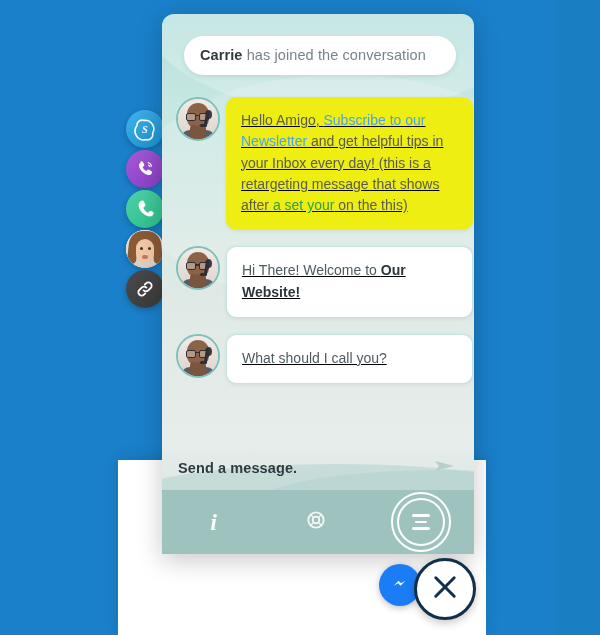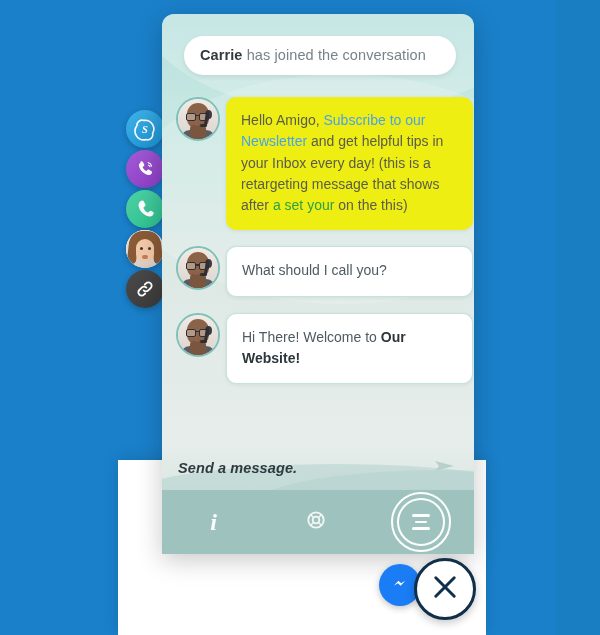--- a/index.html
+++ b/index.html
@@ -151,20 +151,21 @@
     letter-spacing: 0.1px;
     box-shadow: 0 2px 5px rgba(0,0,0,0.08);
     white-space: nowrap;
   }
   #header-pill .who { font-weight: 700; color: #333a3d; }
   #header-pill .rest { color: #77838a; }
 
   .msg-row {
     position: relative;
     margin: 14px 1px 0 14px;
+    text-decoration: underline;
   }
   .msg-avatar {
     position: absolute;
     left: 0;
     top: 0;
     width: 40px;
     height: 40px;
     border-radius: 50%;
     border: 2px solid #7cc1bb;
     overflow: hidden;
@@ -218,21 +219,20 @@
 
   
   #composer {
     position: relative;
     height: 44px;
     background: linear-gradient(#e6edea,#dbe7e3);
     display: flex;
     align-items: center;
     padding: 0 14px 0 16px;
     overflow: hidden;
-    font-style: italic;
   }
   #composer .cwave {
     position:absolute; left:-40px; bottom:-44px; width:430px; height:70px;
     border-radius:50%; background: rgba(160,200,196,0.38);
   }
   #composer .cwave2 {
     position:absolute; left:90px; bottom:-52px; width:380px; height:72px;
     border-radius:50%; background: rgba(160,200,196,0.28);
   }
   #composer-placeholder {
@@ -413,40 +413,40 @@
         <span class="op-neck"></span>
           <span class="op-ear"></span>
         <span class="op-glass" style="left:8px;"></span>
           <span class="op-glass" style="left:21px;"></span>
         <span class="op-bridge"></span>
           <span class="op-smile"></span>
         <span class="op-mic-arm"></span>
           <span class="op-mic"></span>
       </div>
       <div class="bubble bubble-white">
-        <span>What should I call you?</span>
+        <span>Hi There! Welcome to </span><b>Our Website!</b>
       </div>
     </div>
 
     <div class="msg-row">
       <div class="msg-avatar">
         <span class="op-face"></span>
           <span class="op-shoulder"></span>
           <span class="op-head"></span>
         <span class="op-neck"></span>
           <span class="op-ear"></span>
         <span class="op-glass" style="left:8px;"></span>
           <span class="op-glass" style="left:21px;"></span>
         <span class="op-bridge"></span>
           <span class="op-smile"></span>
         <span class="op-mic-arm"></span>
           <span class="op-mic"></span>
       </div>
       <div class="bubble bubble-white">
-        <span>Hi There! Welcome to </span><b>Our Website!</b>
+        <span>What should I call you?</span>
       </div>
     </div>
   </div>
 
   <div id="composer">
     <div class="cwave"></div>
     <div class="cwave2"></div>
     <div id="composer-placeholder">Send a message.</div>
     <div id="send-button">
       <span>

